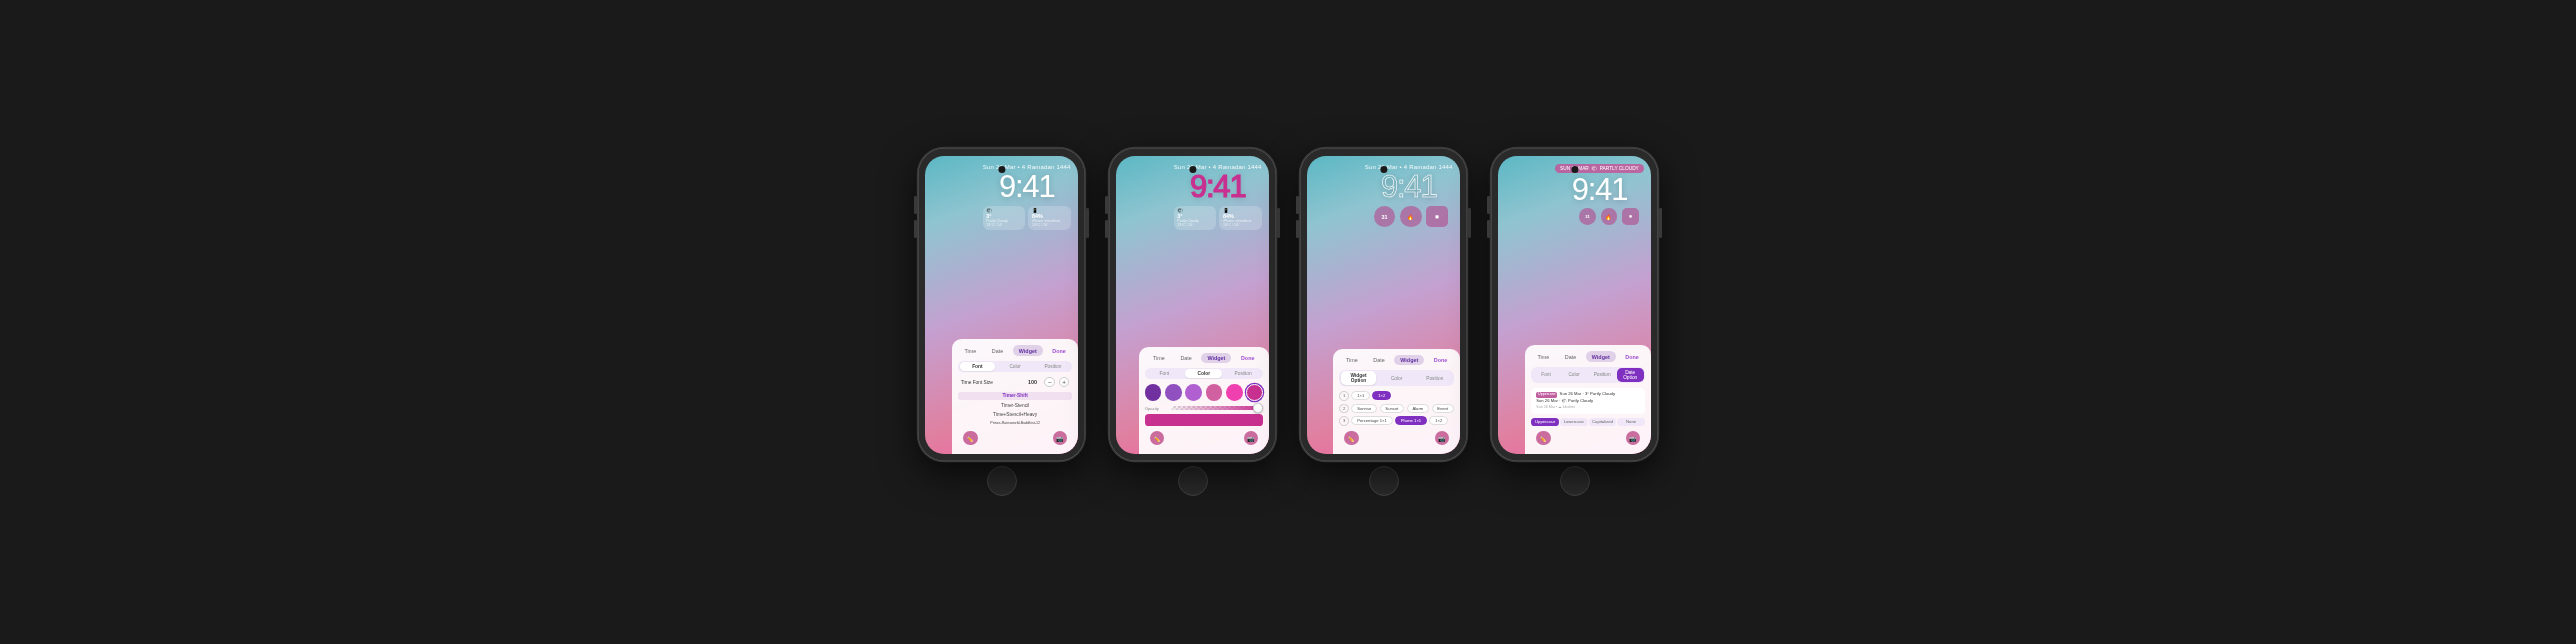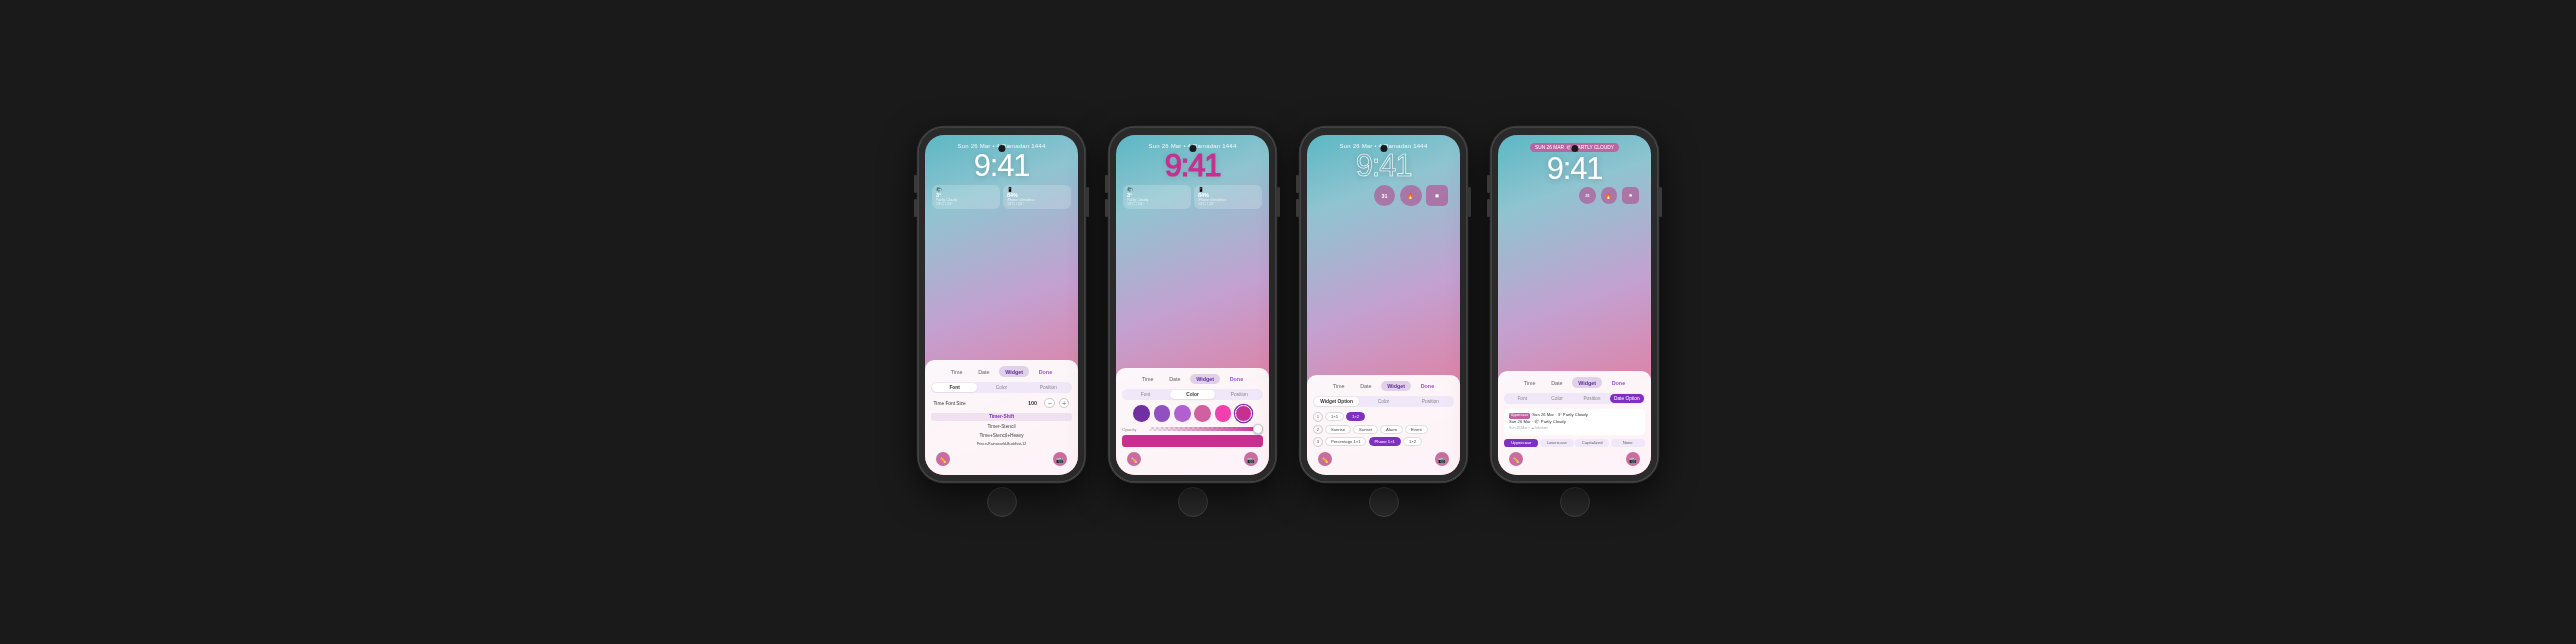--- a/index.html
+++ b/index.html
@@ -30,23 +30,24 @@
       padding: 7.2px;
       box-shadow: 0 0 0 1.2px #3a3a3a, 0 12px 36px rgba(0,0,0,0.7), inset 0 0 0 0.6px #555;
       width: 167px;
       position: relative;
     }
     .phone-screen {
       border-radius: 19px;
       overflow: hidden;
       background: linear-gradient(160deg, #5bb8c4 0%, #8fc4d0 20%, #c4a0d0 50%, #e080a0 80%, #f060a0 100%);
       position: relative;
-      height: 340px;
+      height: 298px;
       display: flex;
       flex-direction: column;
+      align-items: flex-end;
     }
     
     .phone-camera {
       width: 7.2px;
       height: 7.2px;
       background: #1a1a1a;
       border-radius: 50%;
       position: absolute;
       top: 10.7px;
       left: 50%;

